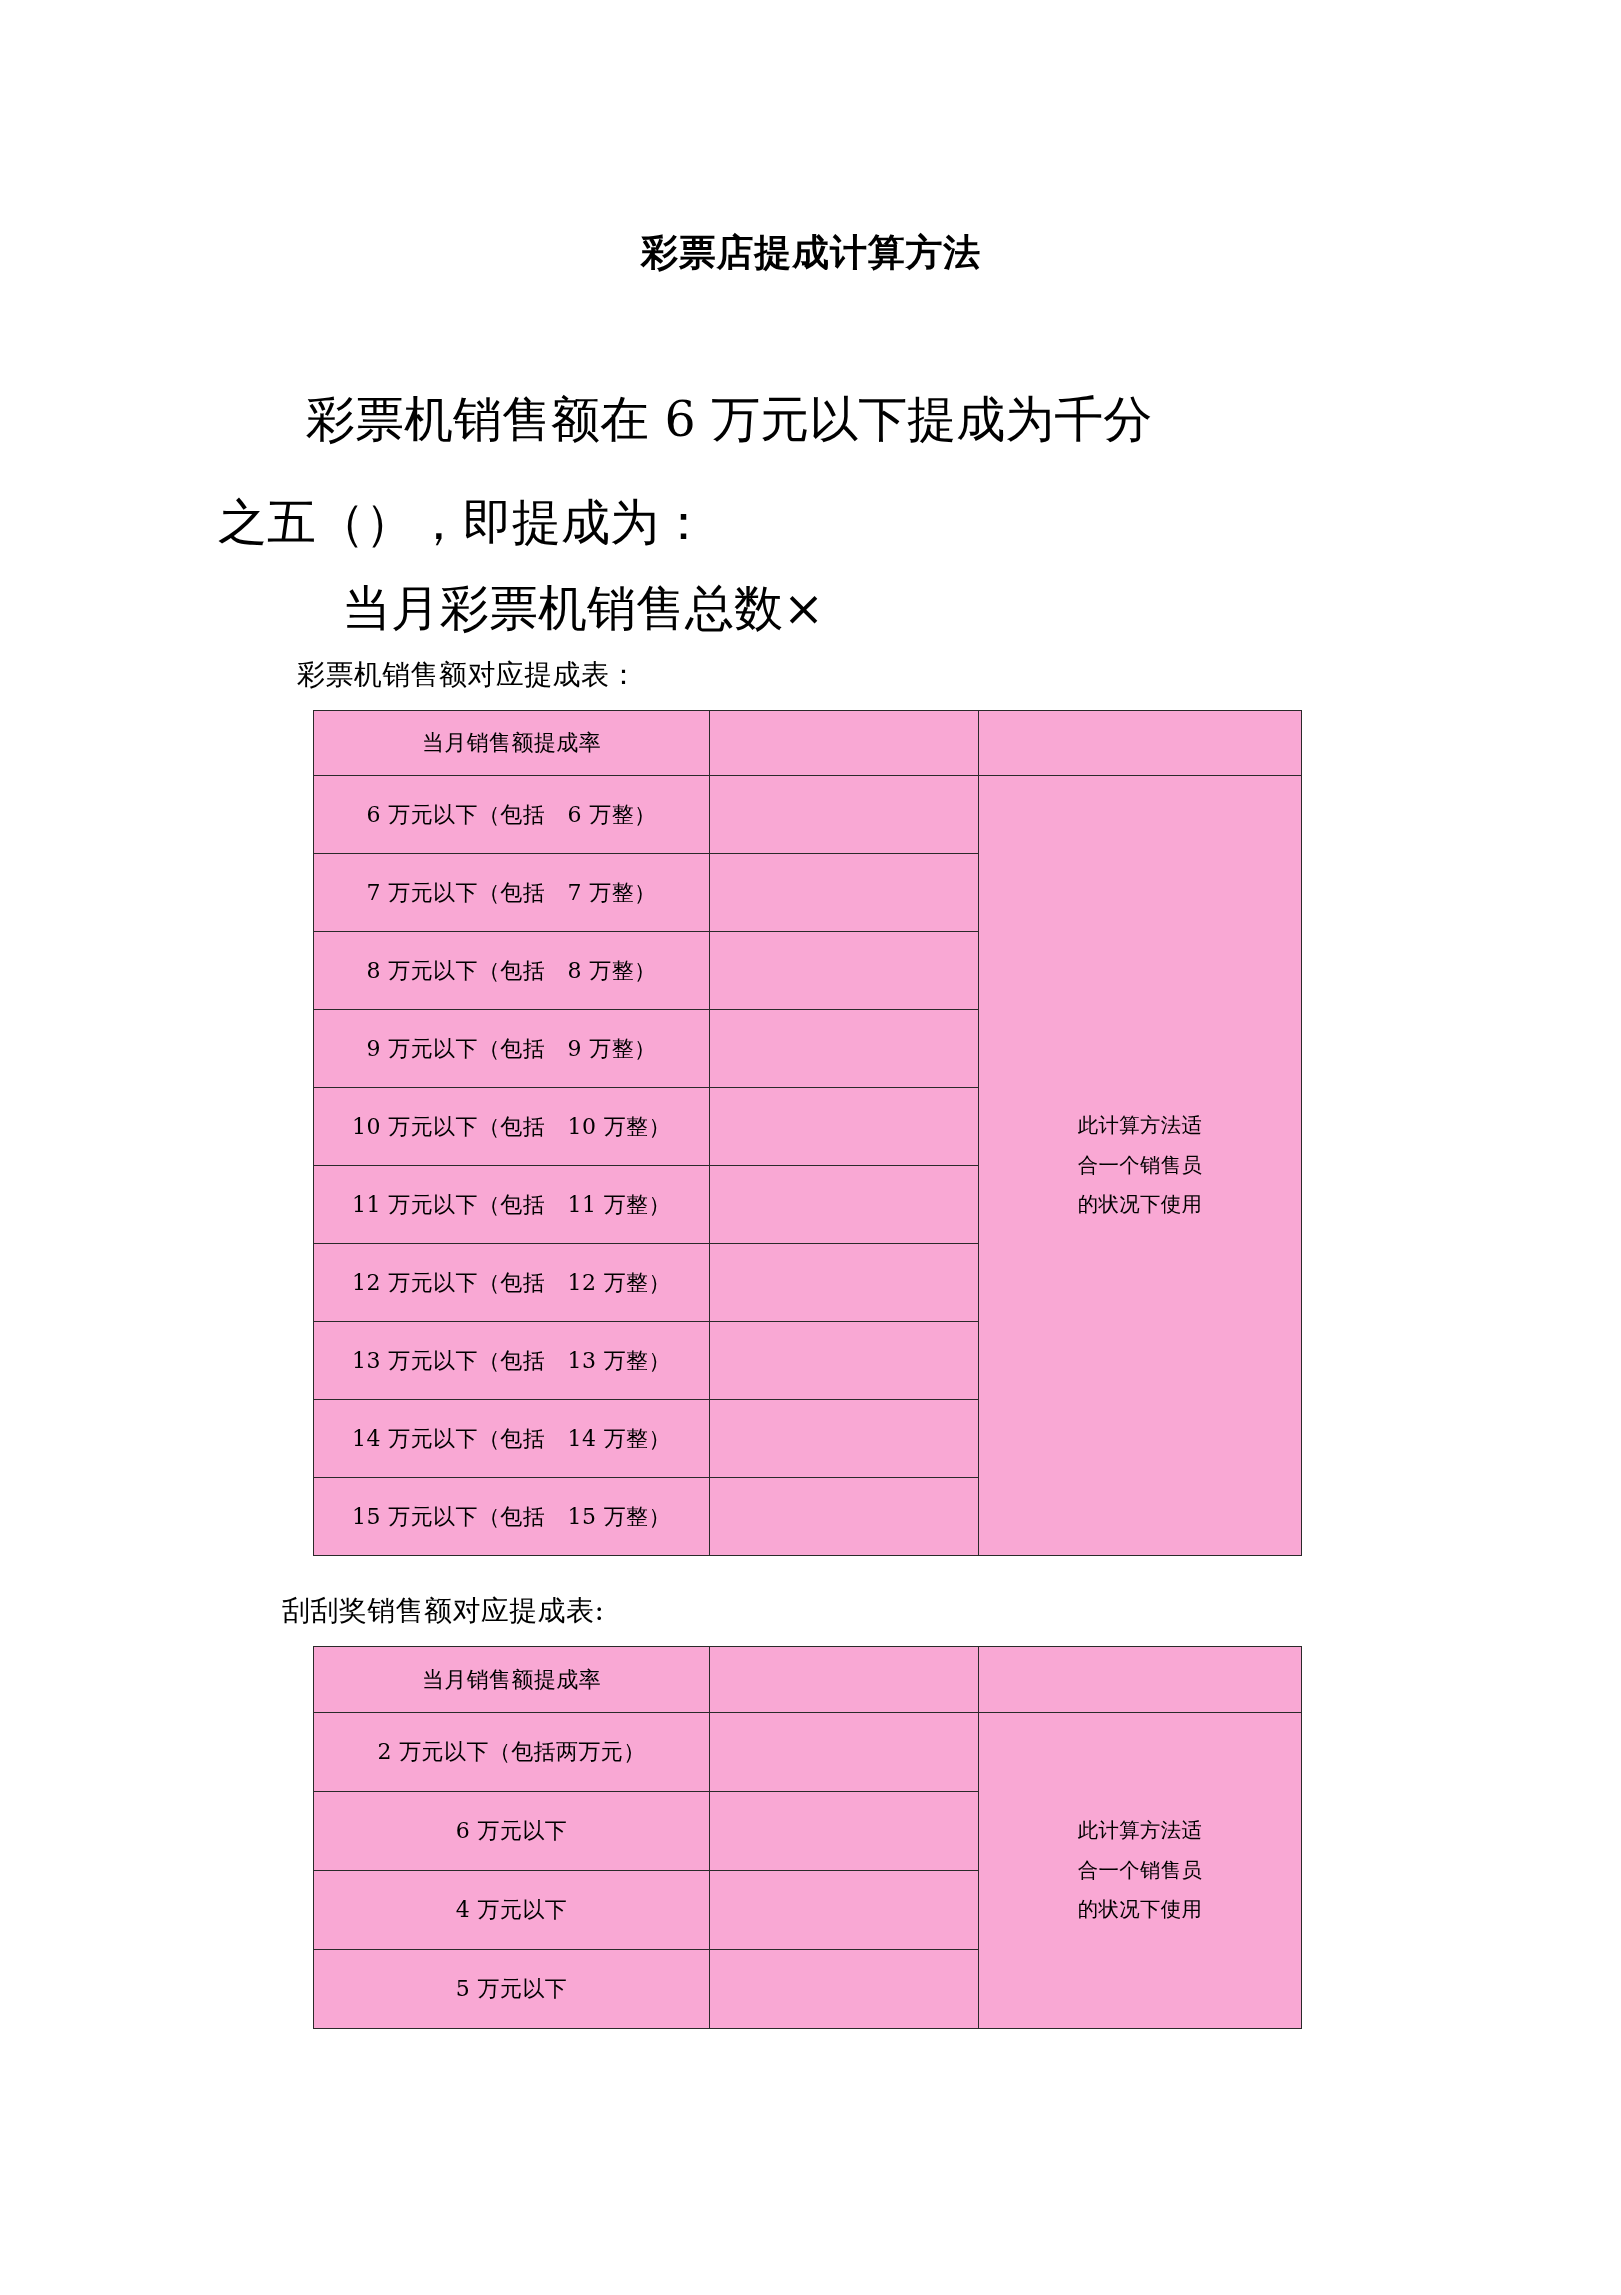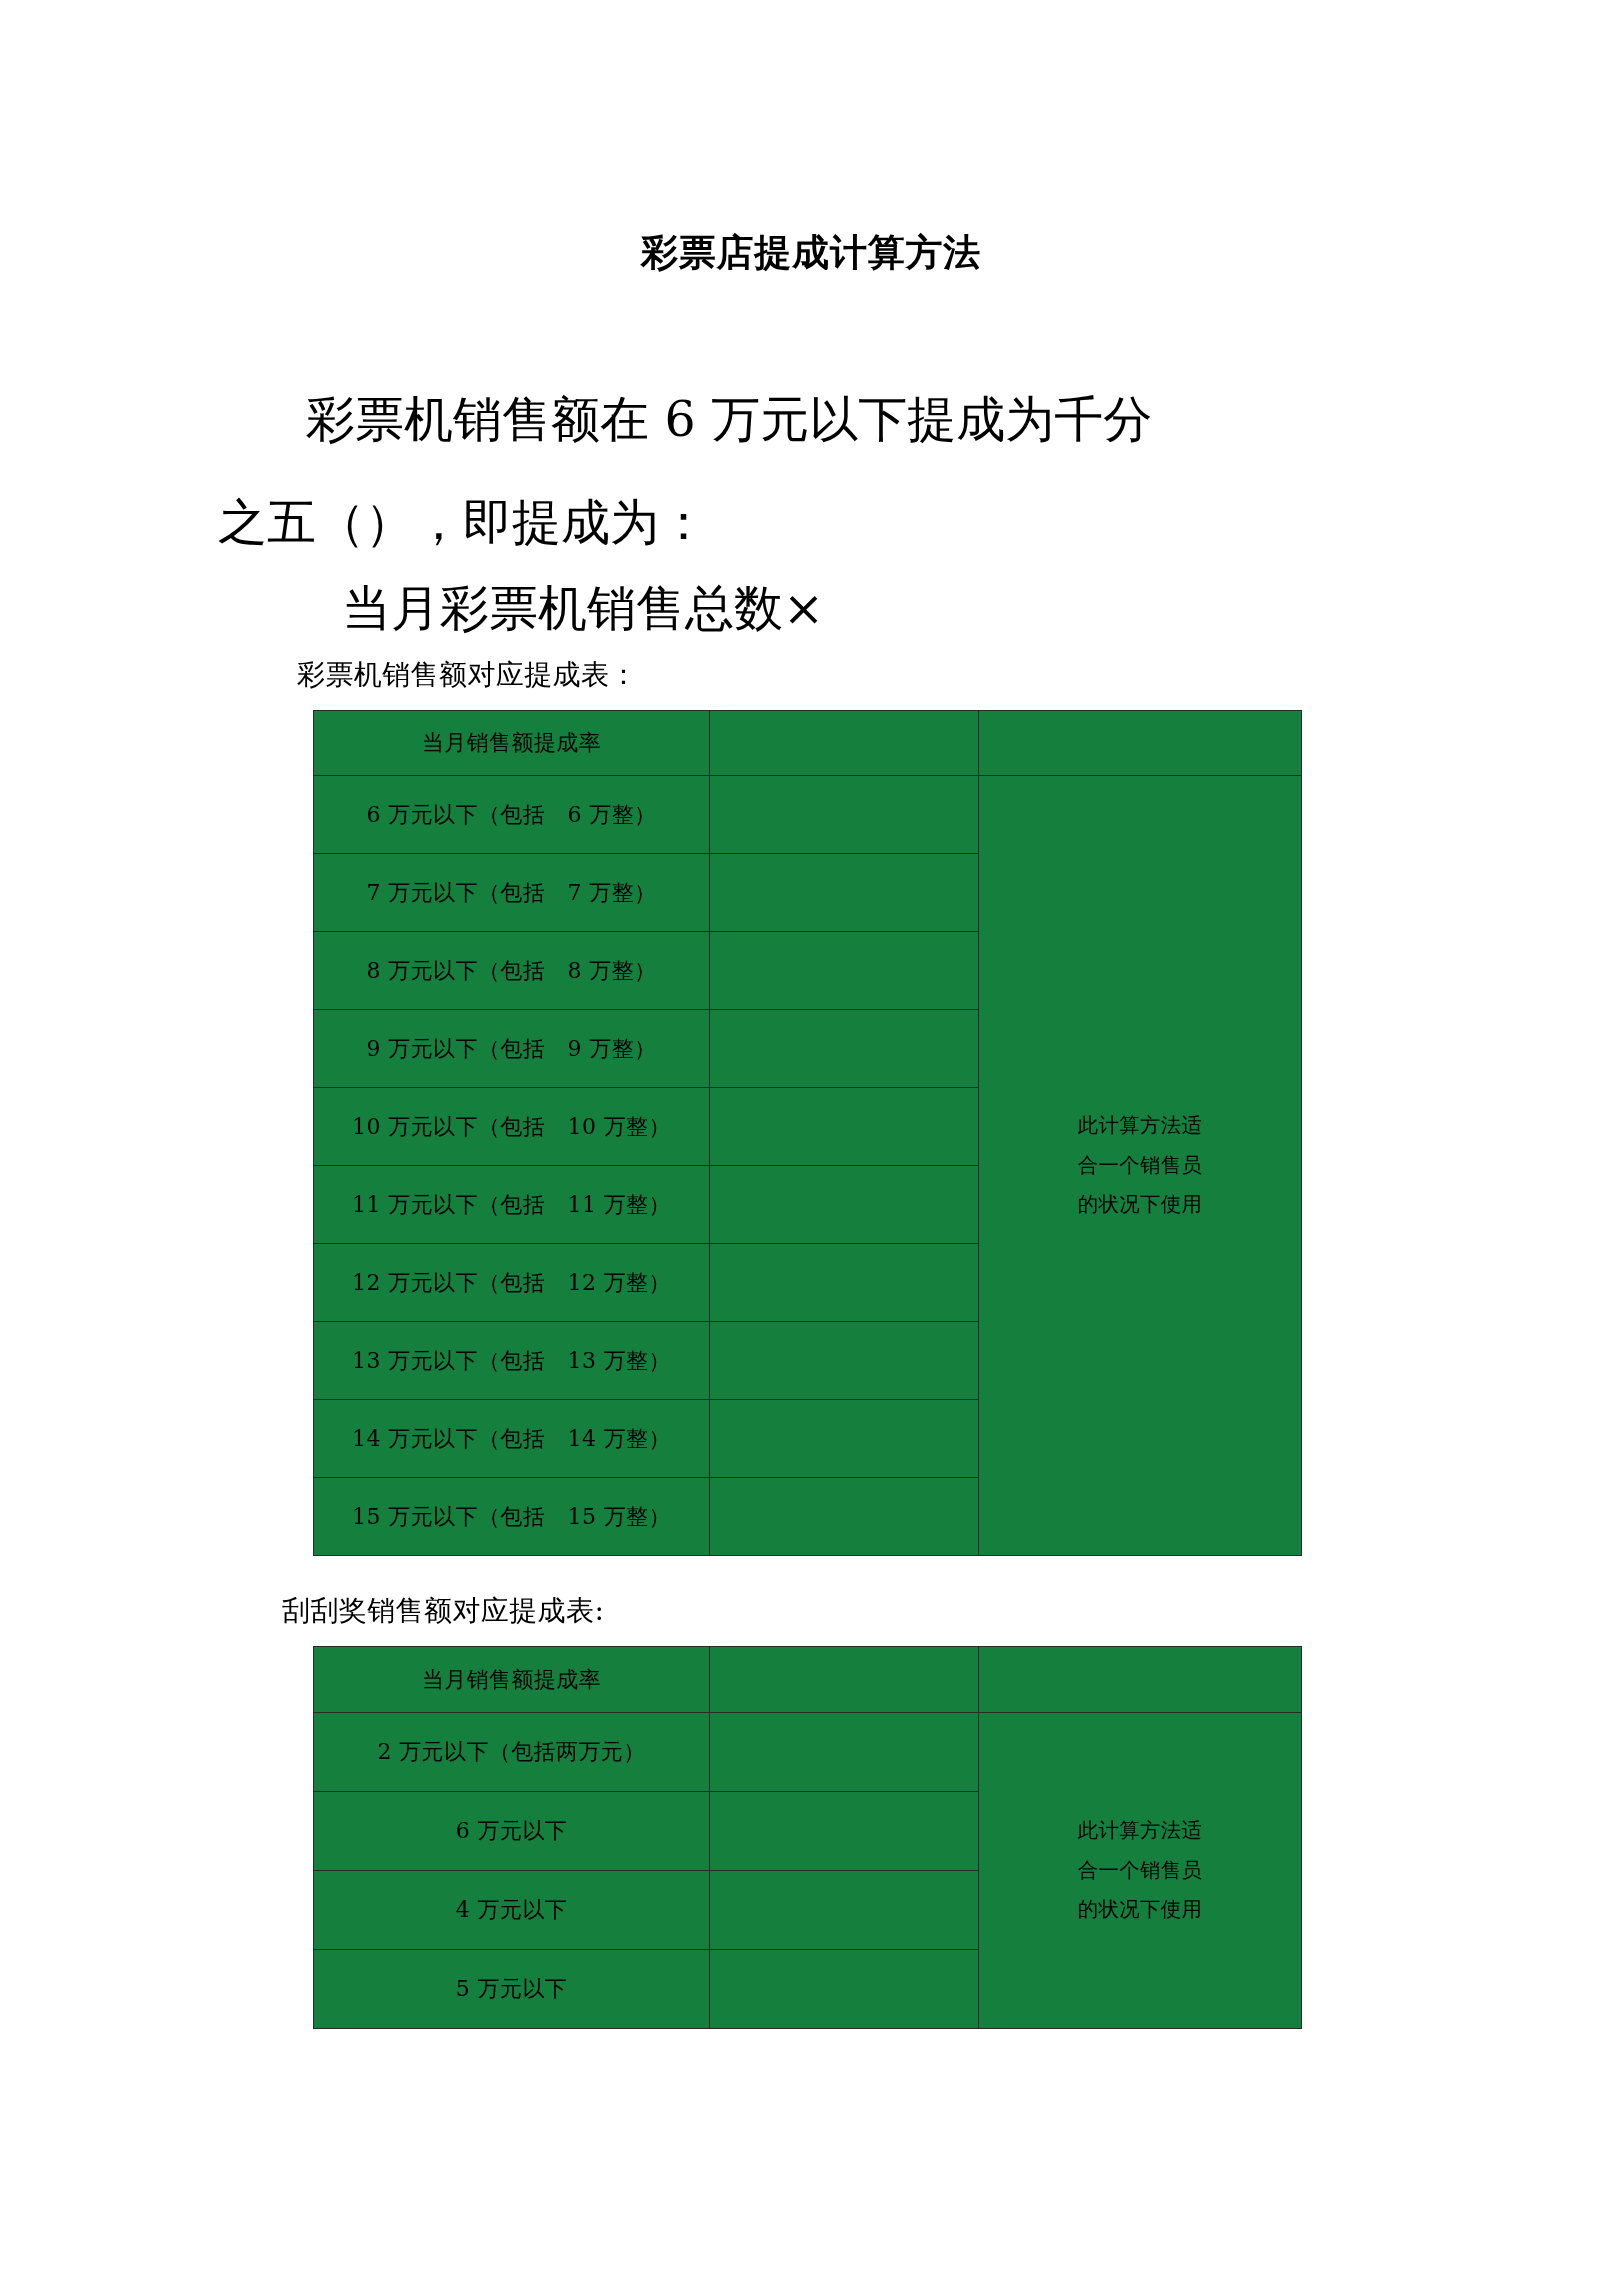--- a/index.html
+++ b/index.html
@@ -58,21 +58,21 @@
     white-space: nowrap;
   }
   .caption-1 { top: 657px; left: 297px; }
   .caption-2 { top: 1593px; left: 282px; }
 
   
   .doc-table {
     position: absolute;
     border-collapse: collapse;
     table-layout: fixed;
-    background: #15803d;
+    background: #f9a8d4;
   }
   .doc-table td {
     border: 1.6px solid #2a2a2a;
     padding: 0;
     vertical-align: middle;
     font-size: 22px;
     line-height: 1.35;
     letter-spacing: 0.4px;
   }
   .doc-table td.c-label {

